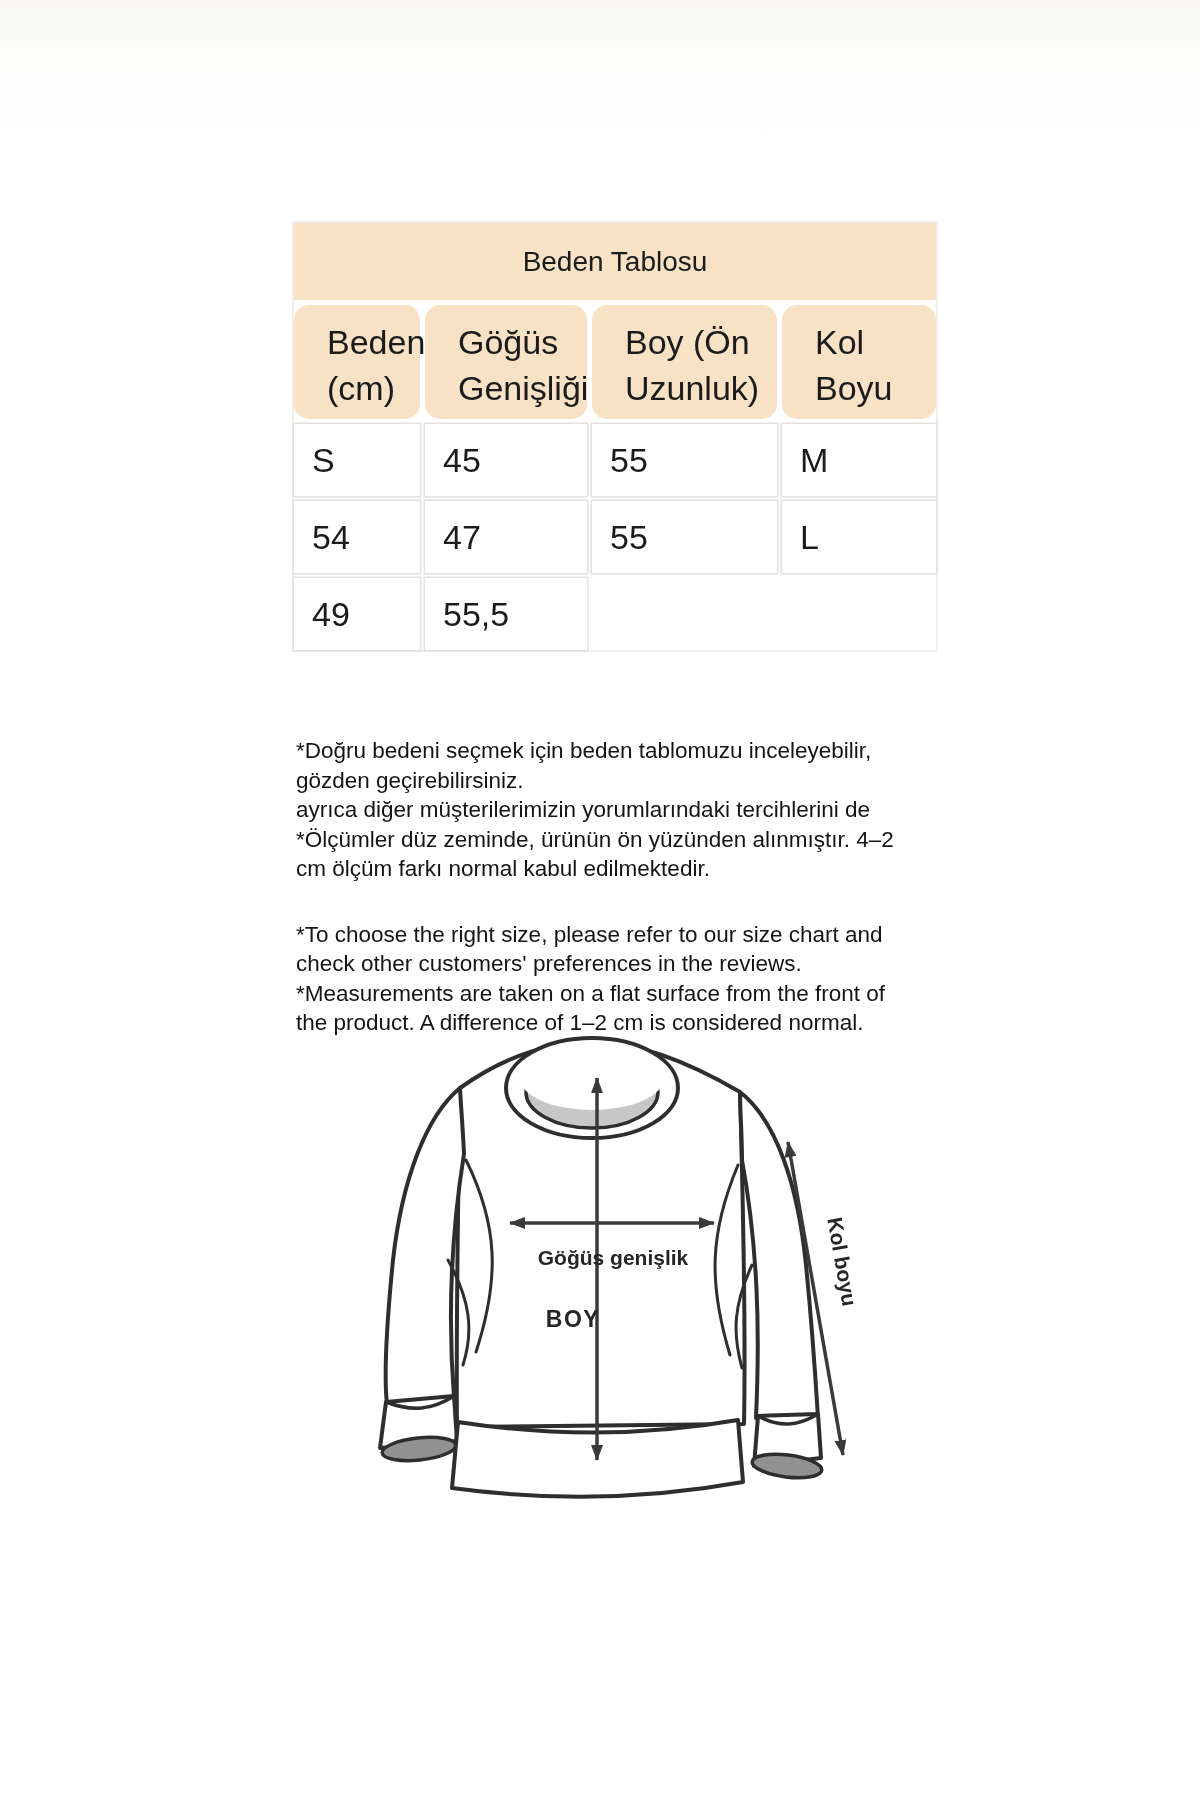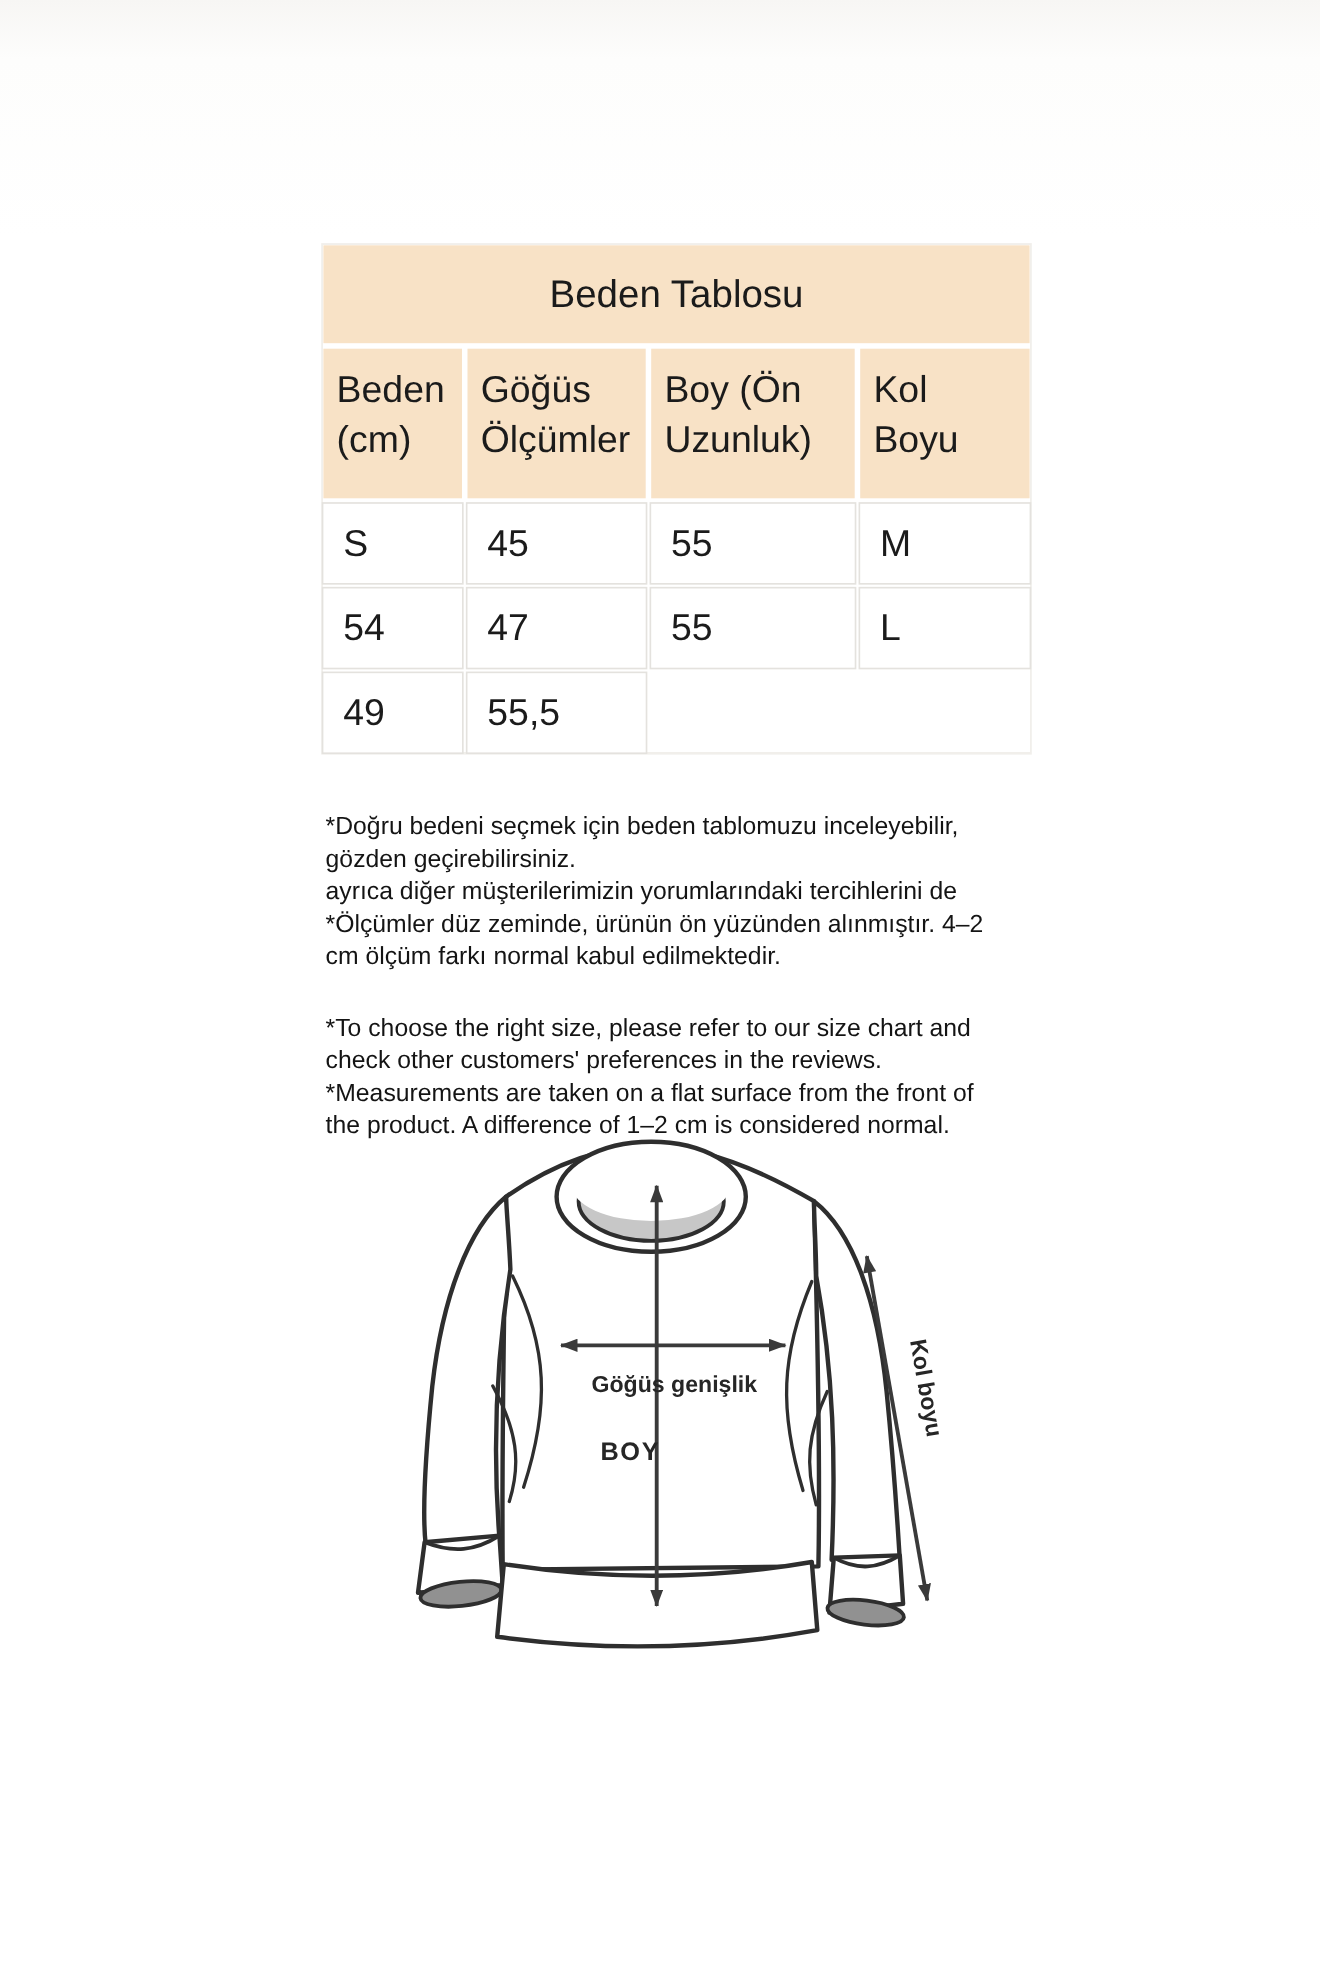--- a/index.html
+++ b/index.html
@@ -24,30 +24,31 @@
     gap:5px;
     box-shadow:0 0 0 2px #f1efeb;
     color:#1b1b1b;
   }
   .cell{
     font-size:34px;
     line-height:46px;
   }
   .title-cell{
     grid-column:1 / -1;
-    height:89px;
+    height:77px;
     background:#f8e2c6;
     display:flex;align-items:center;justify-content:center;
-    font-size:35px;
+    font-size:28px;
   }
   .head-cell{
-    height:136px;
+    height:114px;
     background:#f8e2c6;
-    padding:14px 6px 0 12px;
+    padding:14px 6px 0 33px;
     box-sizing:border-box;
+    border-radius:15px;
   }
   .data-cell{
     height:72px;
     background:#ffffff;
     box-shadow:0 0 0 1.5px #e4e2de;
     display:flex;align-items:center;
     padding-left:18px;
     box-sizing:border-box;
   }
   
@@ -70,21 +71,21 @@
 </style>
 </head>
 <body>
 
 <div class="page">
 
   <div class="size-table">
     <div class="cell title-cell">Beden Tablosu</div>
 
     <div class="cell head-cell">Beden (cm)</div>
-    <div class="cell head-cell">Göğüs Ölçümler</div>
+    <div class="cell head-cell">Göğüs Genişliği</div>
     <div class="cell head-cell">Boy (Ön Uzunluk)</div>
     <div class="cell head-cell">Kol Boyu</div>
 
     <div class="cell data-cell">S</div>
     <div class="cell data-cell">45</div>
     <div class="cell data-cell">55</div>
 
     <div class="cell data-cell">M</div>
     <div class="cell data-cell">54</div>
     <div class="cell data-cell">47</div>

